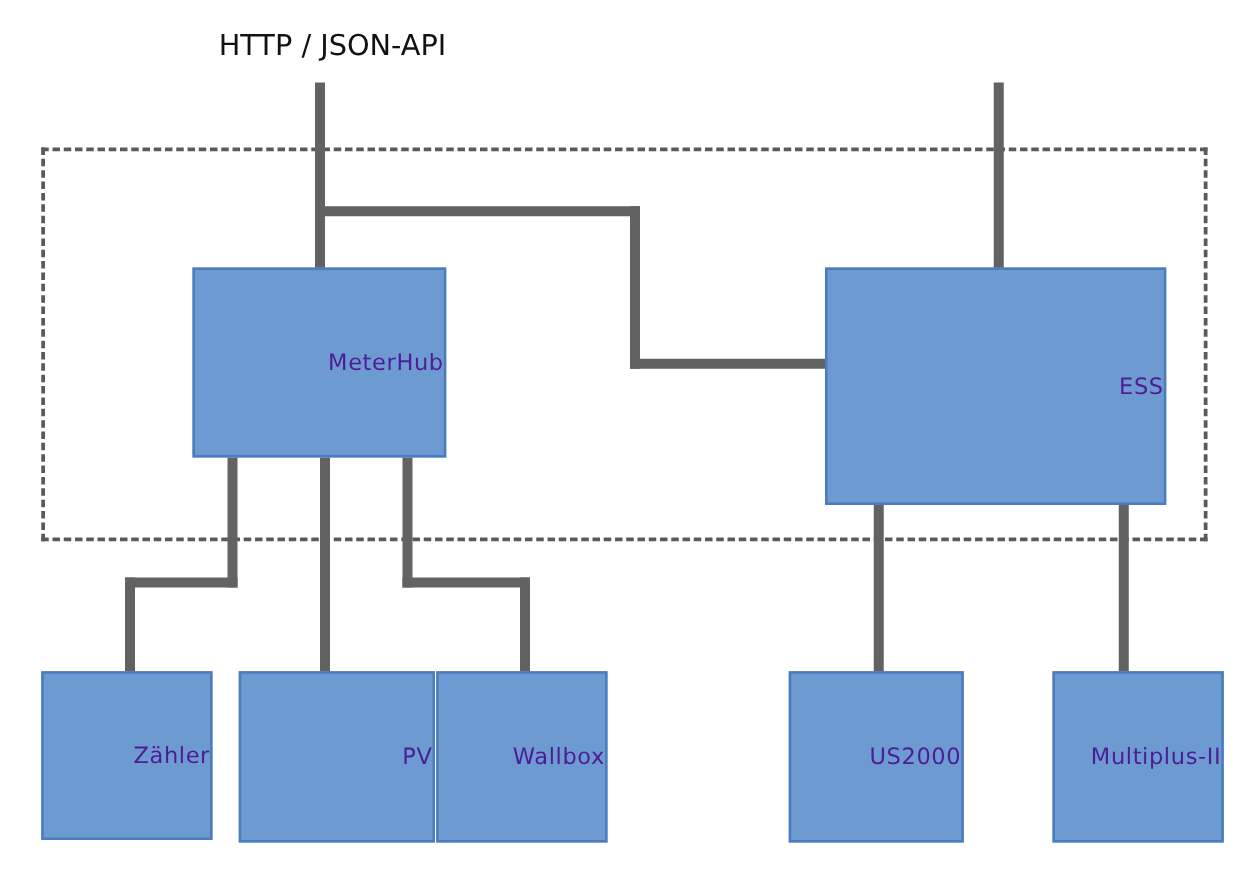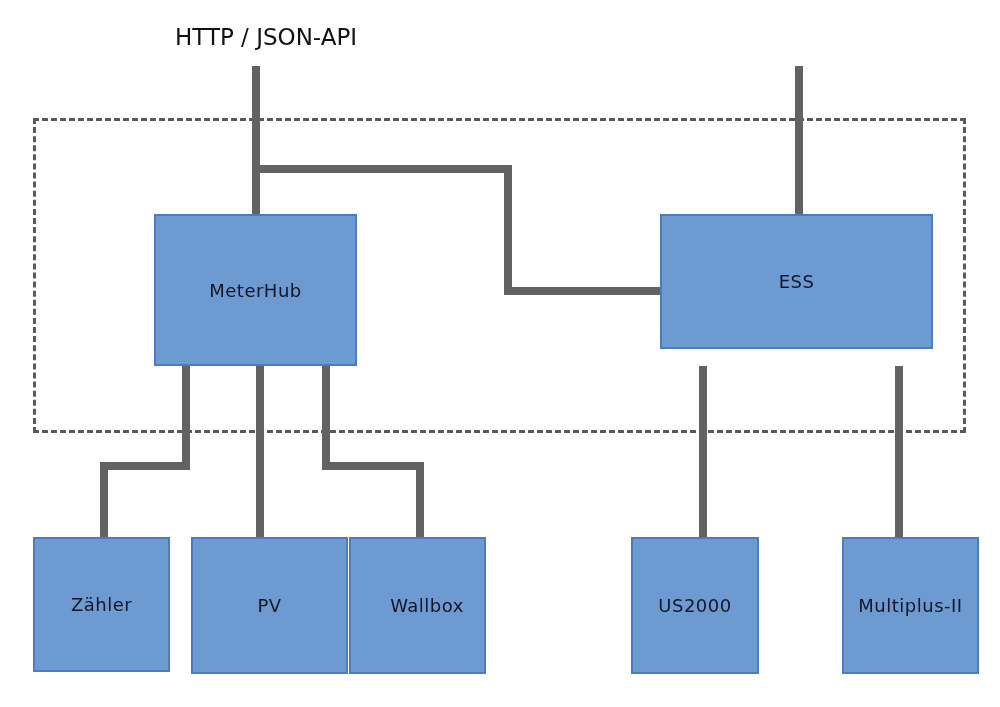--- a/index.html
+++ b/index.html
@@ -60,32 +60,32 @@
   .e-ess-us-v   { left: 699px; top: 366px; width:   8px; height: 172px; }
   .e-ess-mp-v   { left: 895px; top: 366px; width:   8px; height: 172px; }
 
   .node {
     position: absolute;
     background: #6e9ad2;
     border: 2px solid #4a7cbf;
     box-sizing: border-box;
     display: flex;
     align-items: center;
-    justify-content: center;
-    color: #0f172a;
+    justify-content: flex-end;
+    color: #4c1d95;
     font-size: 18px;
     letter-spacing: 0.5px;
     white-space: nowrap;
   }
   .n-meterhub  { left: 154px; top: 214px; width: 203px; height: 152px; }
-  .n-ess       { left: 660px; top: 214px; width: 273px; height: 135px; }
+  .n-ess       { left: 660px; top: 214px; width: 273px; height: 190px; }
   .n-zaehler   { left:  33px; top: 537px; width: 137px; height: 135px; }
   .n-pv        { left: 191px; top: 537px; width: 157px; height: 137px; }
   .n-wallbox   { left: 349px; top: 537px; width: 137px; height: 137px; padding-left: 19px; }
-  .n-us2000    { left: 631px; top: 537px; width: 128px; height: 137px; }
+  .n-us2000    { left: 631px; top: 537px; width: 140px; height: 137px; }
   .n-multiplus { left: 830px; top: 537px; width: 137px; height: 137px; margin-left: 12px; }
 </style>
 </head>
 <body>
 
 <div class="canvas">
 
   <div class="top-label lbl-api">HTTP / JSON-API</div>
 
   <div class="dashed-zone"></div>

